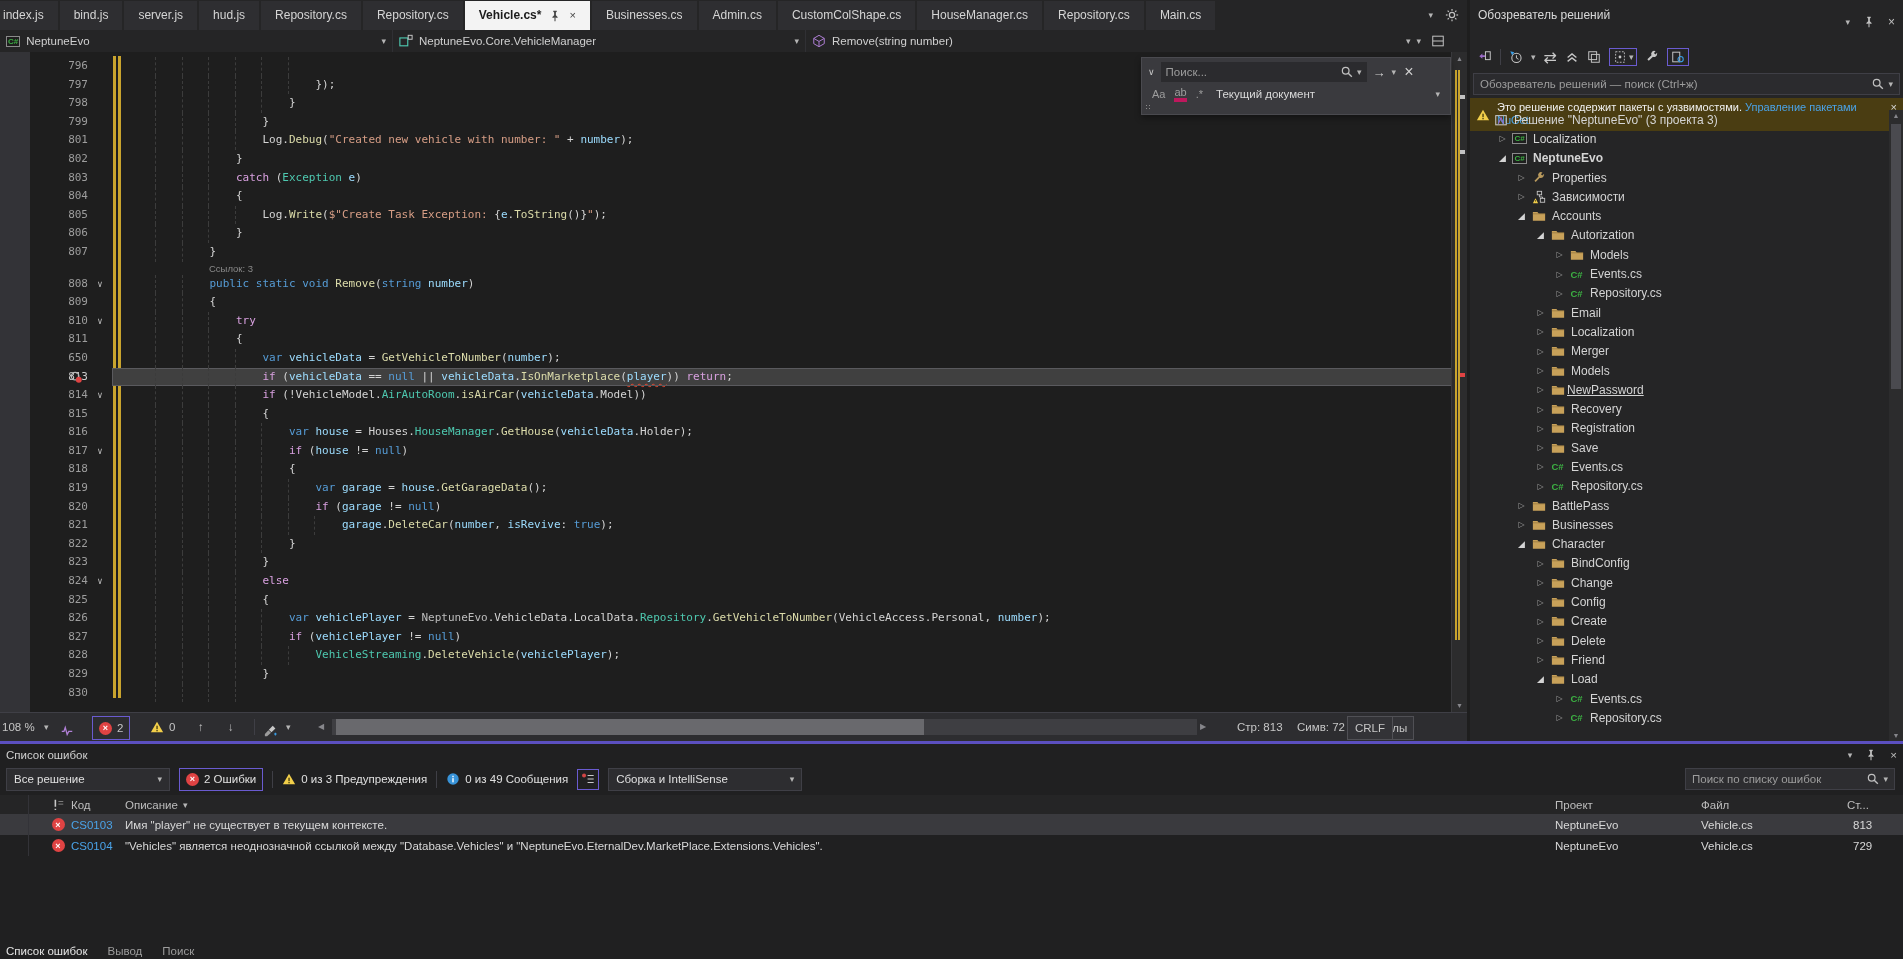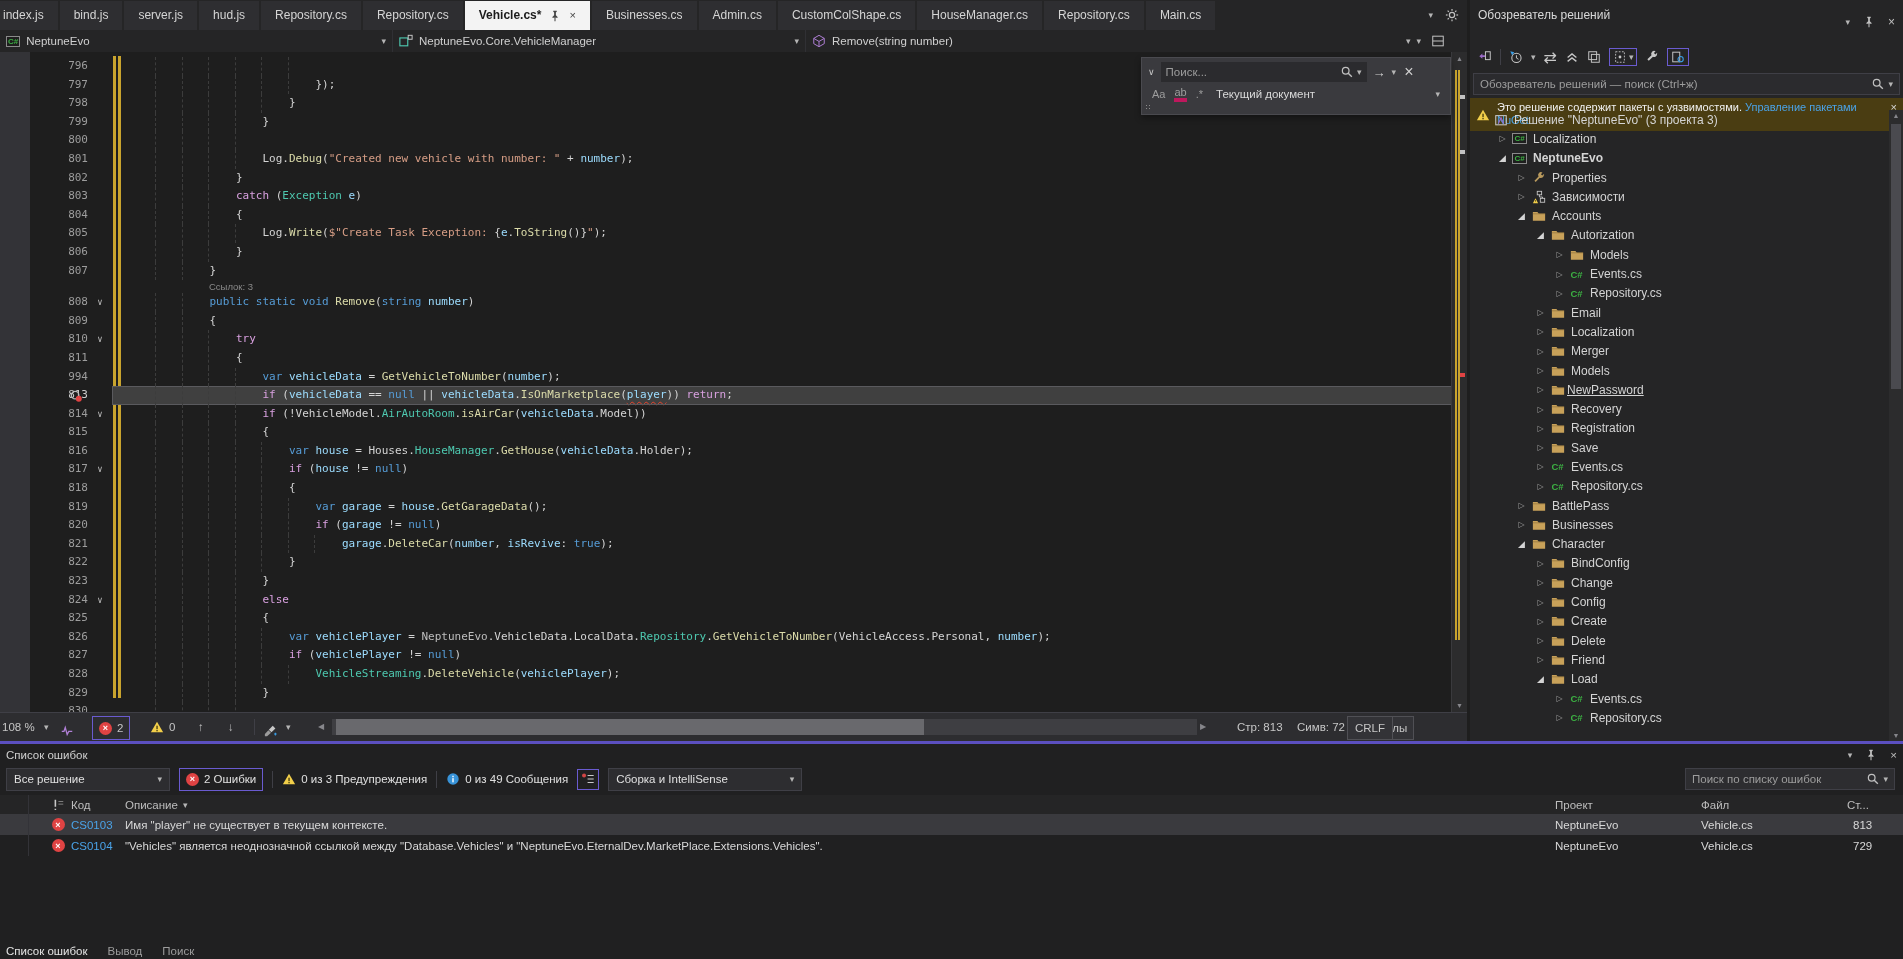--- a/index.html
+++ b/index.html
@@ -225,25 +225,20 @@
           <span class="ln">798</span>
           <span class="chev"></span>
           <div class="code"><span class="guide" style="left: 43.48px;"></span><span class="guide" style="left: 69.96px;"></span><span class="guide" style="left: 96.44px;"></span><span class="guide" style="left: 122.92px;"></span><span class="guide" style="left: 149.4px;"></span><span class="tk-p">                        }</span></div>
         </div>
         <div class="crow">
           <span class="ln">799</span>
           <span class="chev"></span>
           <div class="code"><span class="guide" style="left: 43.48px;"></span><span class="guide" style="left: 69.96px;"></span><span class="guide" style="left: 96.44px;"></span><span class="guide" style="left: 122.92px;"></span><span class="tk-p">                    }</span></div>
         </div>
         <div class="crow">
-          <span class="ln">800</span>
-          <span class="chev"></span>
-          <div class="code"><span class="guide" style="left: 43.48px;"></span><span class="guide" style="left: 69.96px;"></span><span class="guide" style="left: 96.44px;"></span><span class="guide" style="left: 122.92px;"></span></div>
-        </div>
-        <div class="crow">
           <span class="ln">801</span>
           <span class="chev"></span>
           <div class="code"><span class="guide" style="left: 43.48px;"></span><span class="guide" style="left: 69.96px;"></span><span class="guide" style="left: 96.44px;"></span><span class="guide" style="left: 122.92px;"></span><span class="tk-p">                    Log.</span><span class="tk-m">Debug</span><span class="tk-p">(</span><span class="tk-s">"Created new vehicle with number: "</span><span class="tk-p"> + </span><span class="tk-v">number</span><span class="tk-p">);</span></div>
         </div>
         <div class="crow">
           <span class="ln">802</span>
           <span class="chev"></span>
           <div class="code"><span class="guide" style="left: 43.48px;"></span><span class="guide" style="left: 69.96px;"></span><span class="guide" style="left: 96.44px;"></span><span class="tk-p">                }</span></div>
         </div>
         <div class="crow">
@@ -290,21 +285,21 @@
           <span class="ln">810</span>
           <span class="chev">∨</span>
           <div class="code"><span class="guide" style="left: 43.48px;"></span><span class="guide" style="left: 69.96px;"></span><span class="guide" style="left: 96.44px;"></span><span class="tk-p">                </span><span class="tk-c">try</span></div>
         </div>
         <div class="crow">
           <span class="ln">811</span>
           <span class="chev"></span>
           <div class="code"><span class="guide" style="left: 43.48px;"></span><span class="guide" style="left: 69.96px;"></span><span class="guide" style="left: 96.44px;"></span><span class="tk-p">                {</span></div>
         </div>
         <div class="crow">
-          <span class="ln">994</span>
+          <span class="ln">650</span>
           <span class="chev"></span>
           <div class="code"><span class="guide" style="left: 43.48px;"></span><span class="guide" style="left: 69.96px;"></span><span class="guide" style="left: 96.44px;"></span><span class="guide" style="left: 122.92px;"></span><span class="tk-p">                    </span><span class="tk-k">var</span><span class="tk-p"> </span><span class="tk-v">vehicleData</span><span class="tk-p"> = </span><span class="tk-m">GetVehicleToNumber</span><span class="tk-p">(</span><span class="tk-v">number</span><span class="tk-p">);</span></div>
         </div>
         <div class="crow cur">
           <span class="ln">813</span>
           <span class="chev"></span>
           <div class="code"><span class="guide" style="left: 43.48px;"></span><span class="guide" style="left: 69.96px;"></span><span class="guide" style="left: 96.44px;"></span><span class="guide" style="left: 122.92px;"></span><span class="tk-p">                    </span><span class="tk-c">if</span><span class="tk-p"> (</span><span class="tk-v">vehicleData</span><span class="tk-p"> == </span><span class="tk-k">null</span><span class="tk-p"> || </span><span class="tk-v">vehicleData</span><span class="tk-p">.</span><span class="tk-m">IsOnMarketplace</span><span class="tk-p">(</span><span class="tk-w">player</span><span class="tk-p">)) </span><span class="tk-c">return</span><span class="tk-p">;</span></div>
           <span class="bulb icn">
             <svg viewBox="0 0 16 16" width="14" height="14">
               <circle cx="7" cy="7" r="4.3" fill="none" stroke="#b9b9b9" stroke-width="1.4"></circle>

